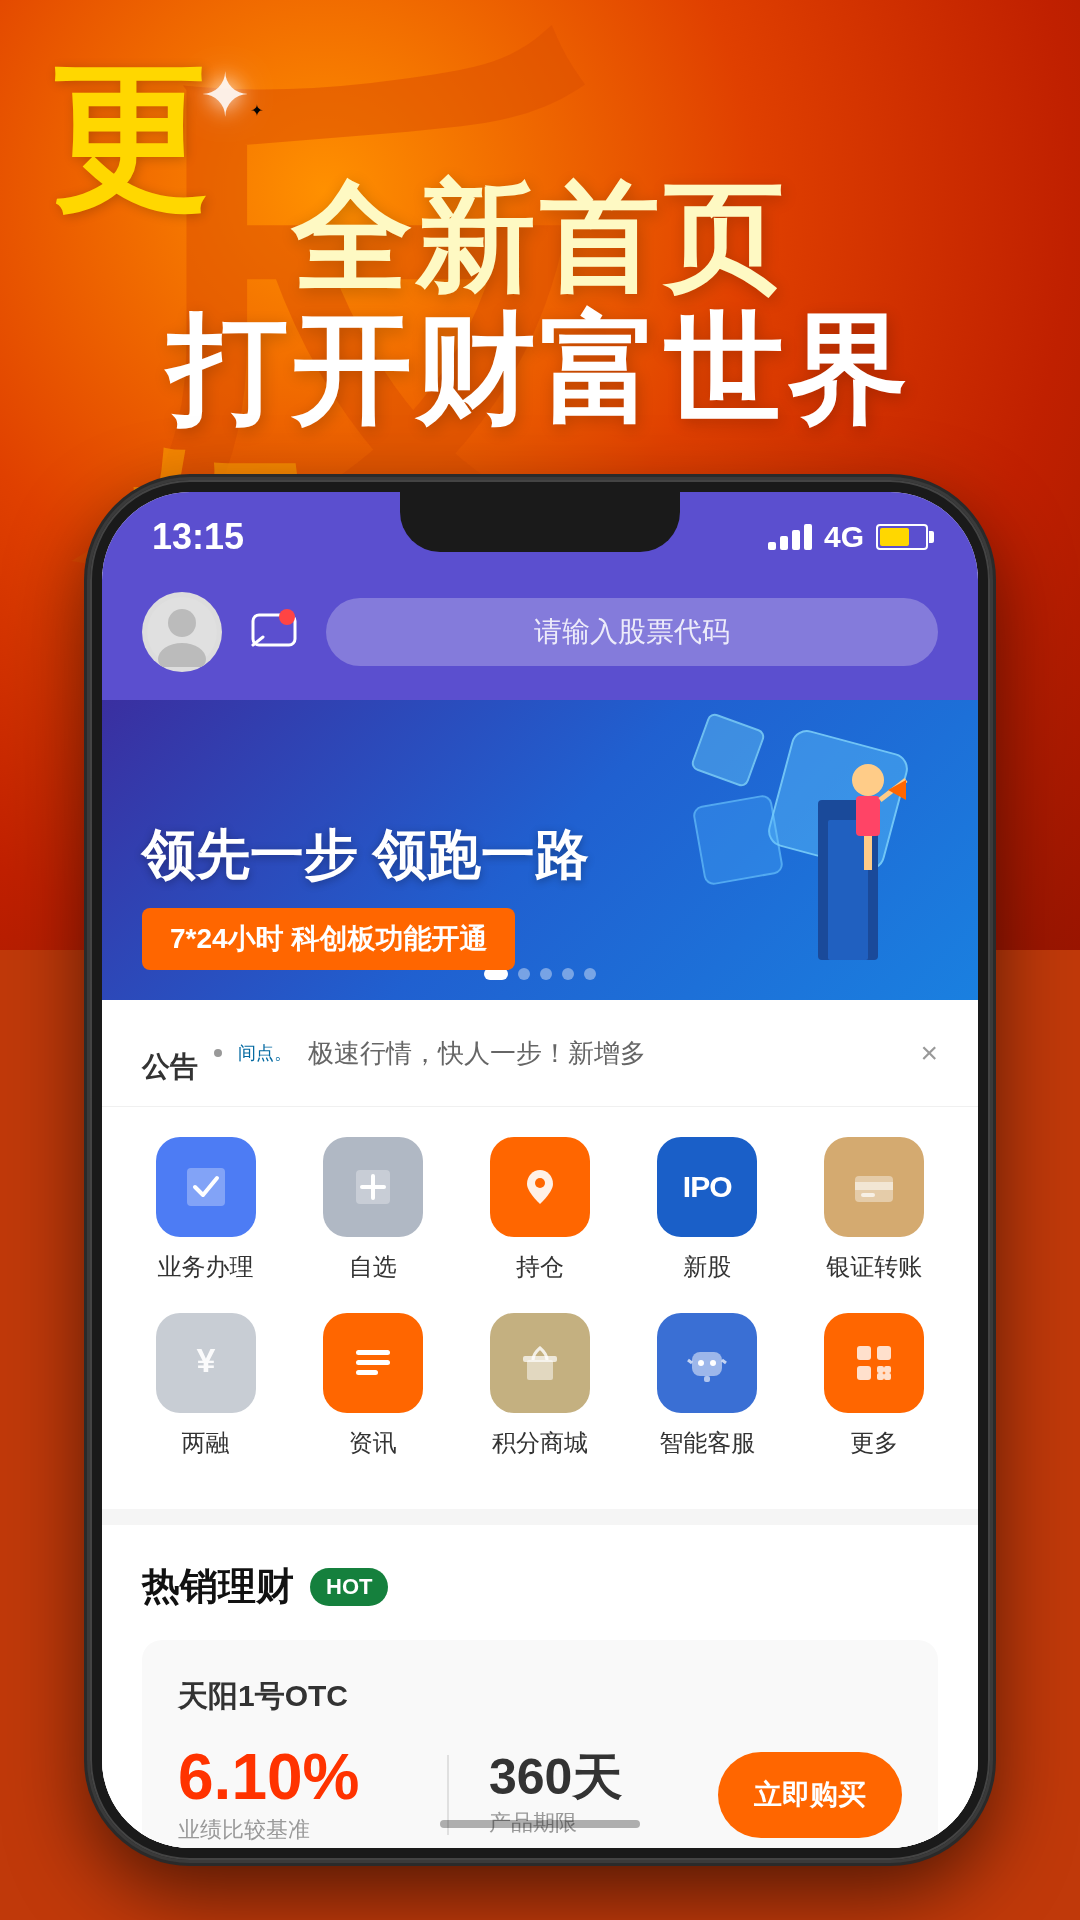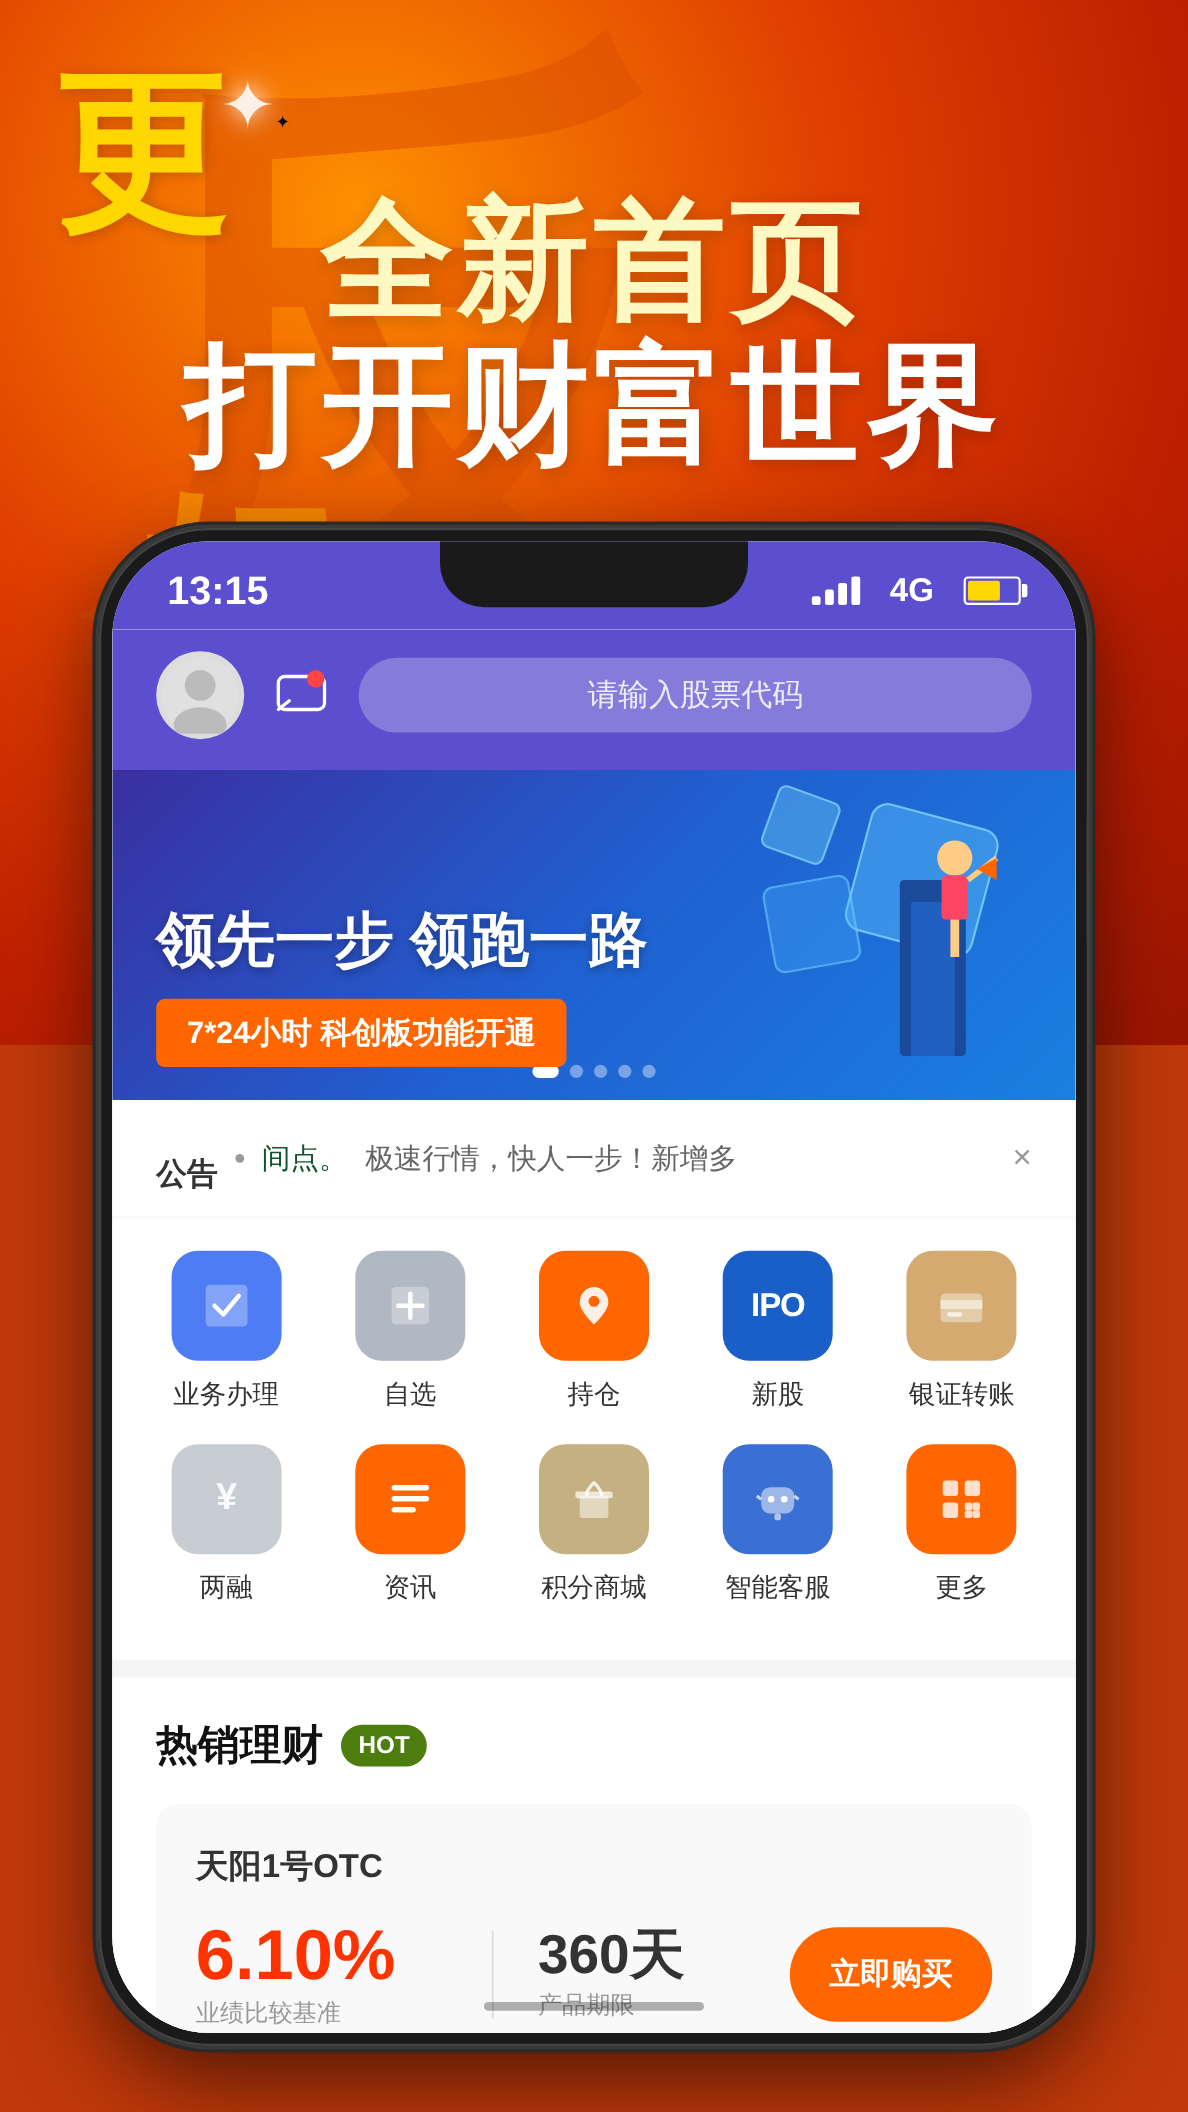--- a/index.html
+++ b/index.html
@@ -136,21 +136,21 @@
       padding-top: 10px;
     }
     .status-time {
       font-size: 36px;
       font-weight: 600;
       color: #fff;
     }
     .status-icons {
       display: flex;
       align-items: center;
-      gap: 27px;
+      gap: 12px;
     }
     .signal-bars {
       display: flex;
       align-items: flex-end;
       gap: 4px;
     }
     .signal-bar {
       background: #fff;
       width: 8px;
       border-radius: 2px;
@@ -390,21 +390,21 @@
       align-items: center;
       gap: 16px;
       margin-bottom: 28px;
     }
     .hot-title {
       font-size: 38px;
       font-weight: 800;
       color: #111;
     }
     .hot-badge {
-      background: #4d7c0f;
+      background: #15803d;
       color: #fff;
       font-size: 22px;
       font-weight: 700;
       padding: 6px 16px;
       border-radius: 20px;
     }
 
     
     .product-card {
       background: #f9f9f9;
@@ -679,21 +679,21 @@
             <div class="banner-dot"></div>
             <div class="banner-dot"></div>
             <div class="banner-dot"></div>
             <div class="banner-dot"></div>
           </div>
         </div>
 
         <div class="notice-bar">
           <span class="notice-label">公告</span>
           <div class="notice-dot"></div>
-          <span style="font-size:26px;color:#14532d;">间点。</span>
+          <span style="font-size:18px;color:#0369a1;">间点。</span>
           <span class="notice-text">极速行情，快人一步！新增多</span>
           <span class="notice-close">×</span>
         </div>
 
         <div class="grid-section">
 
           <div class="grid-row">
 
             <div class="grid-item">
               <div class="grid-icon-wrap grid-icon-blue">

